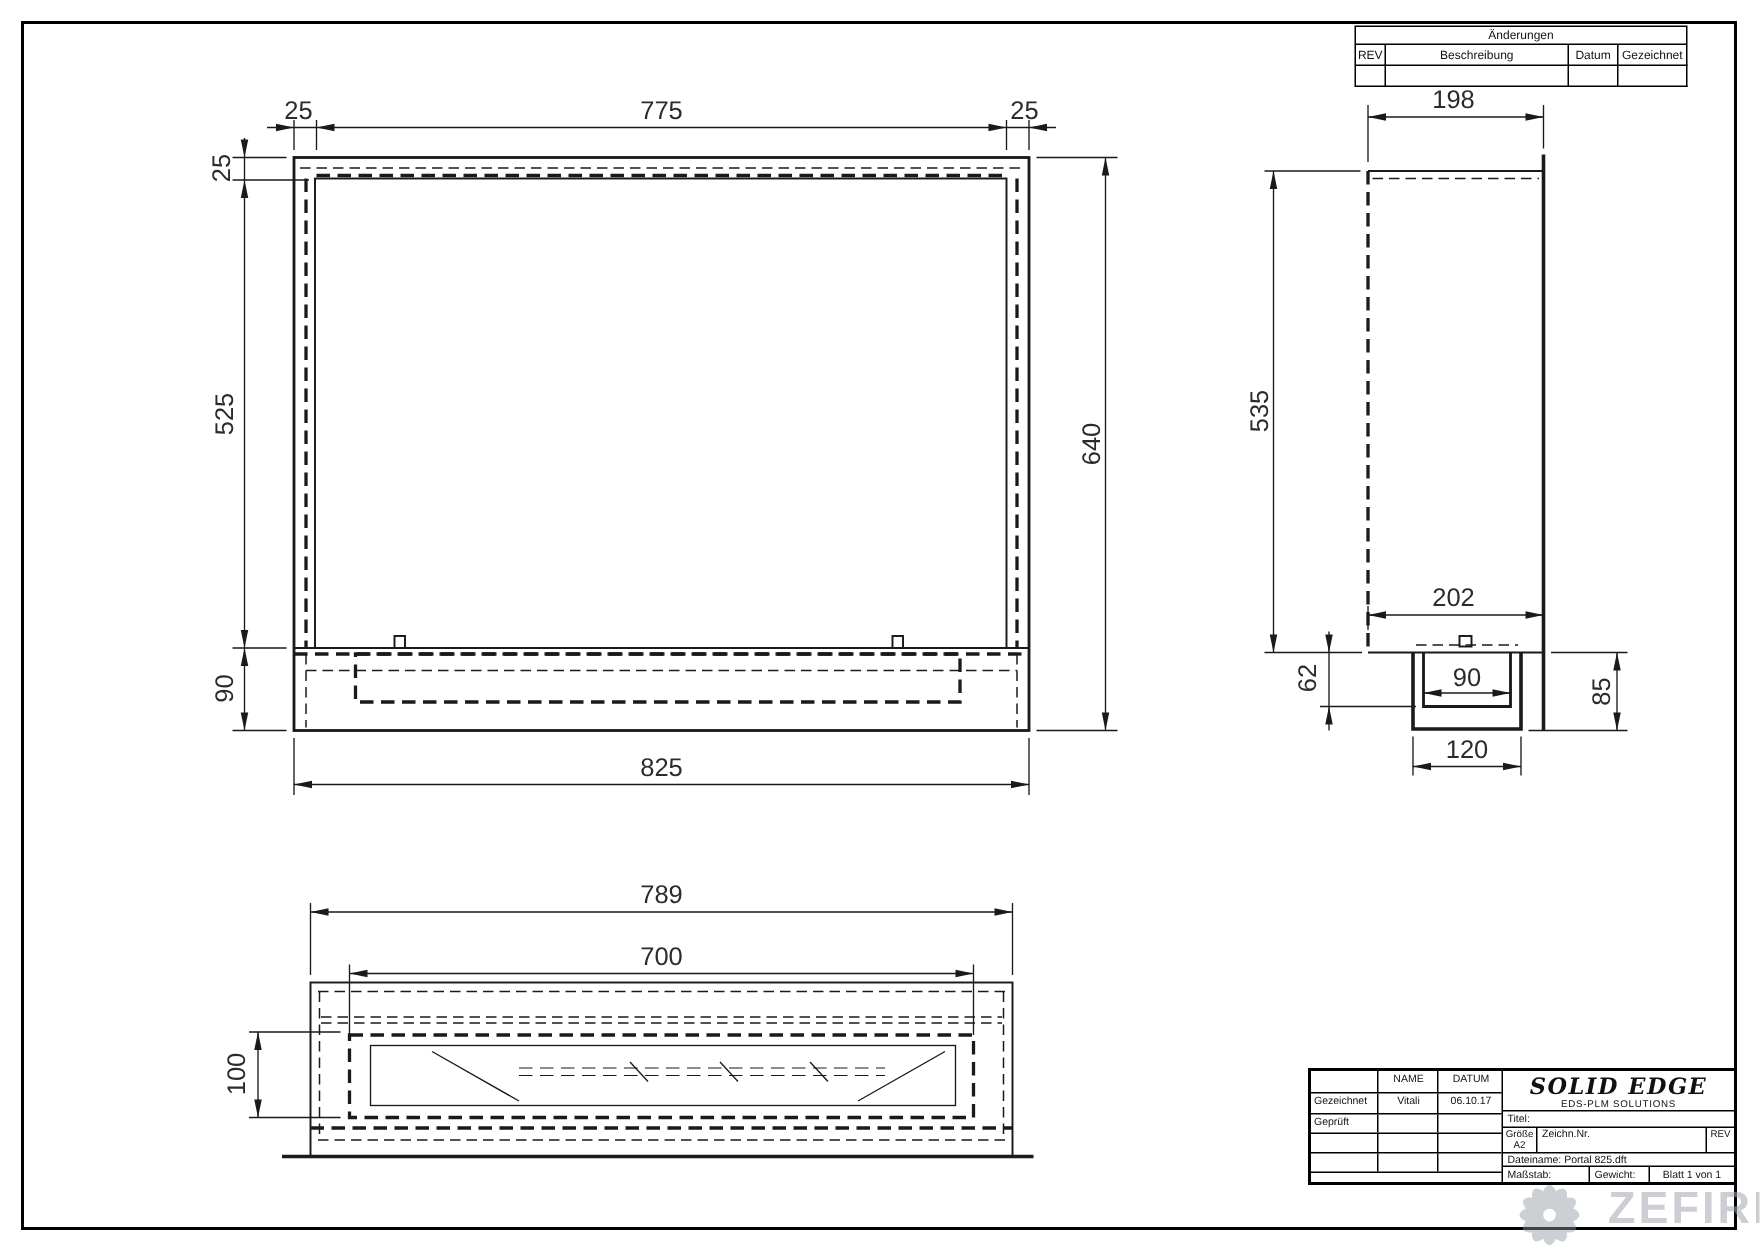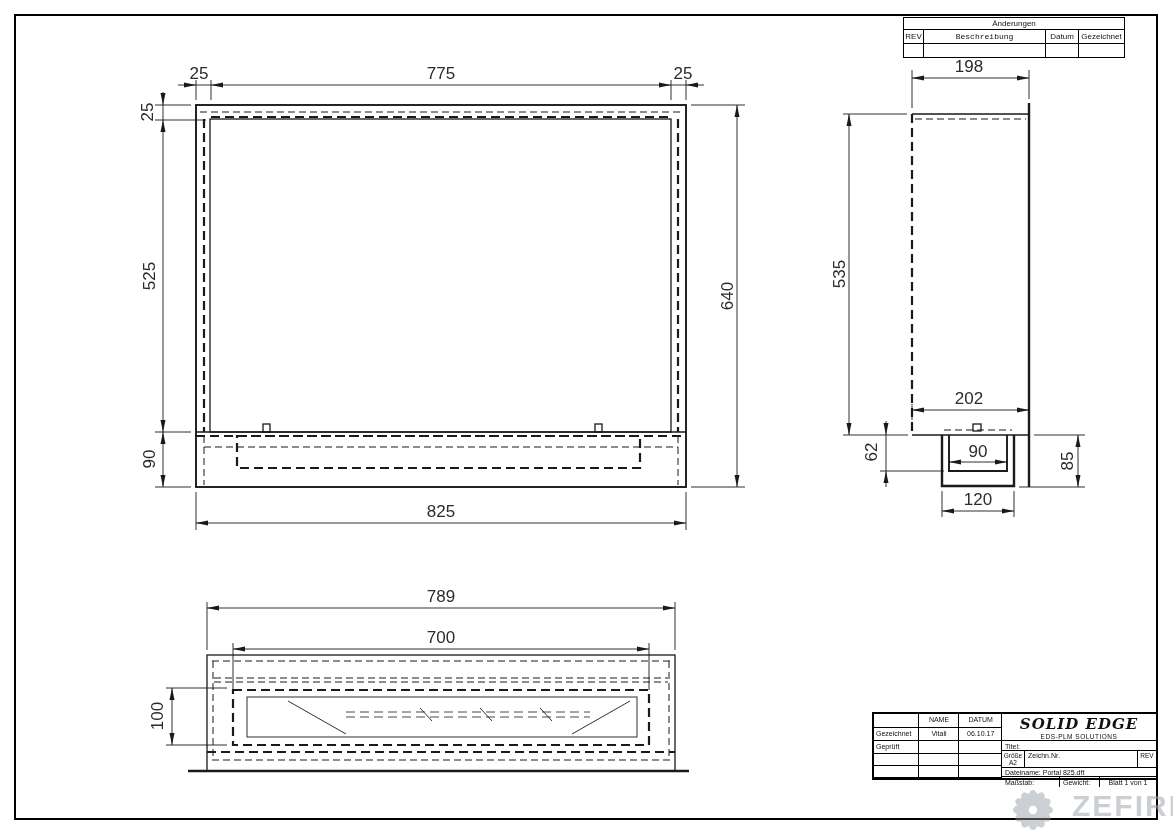--- a/index.html
+++ b/index.html
@@ -17,23 +17,23 @@
   .ext{stroke:#1a1a1a;stroke-width:0.9;fill:none;}
   .dim{stroke:#1a1a1a;stroke-width:0.9;fill:none;}
   .arr{fill:#1a1a1a;stroke:none;}
   .dtxt{font-size:17px;fill:#2b2b2b;}
   
   .revtable{position:absolute;left:903px;top:17px;width:222px;font-size:8px;line-height:1;}
   .rt-title{border:1px solid #000;height:11px;line-height:11px;text-align:center;}
   .rt-row{display:flex;border-left:1px solid #000;}
   .rt-row .c{border-right:1px solid #000;border-bottom:1px solid #000;height:14px;
       line-height:14px;text-align:center;box-sizing:border-box;}
-  .c.w-rev{width:23px;} .c.w-besch{width:141px;font-family:Liberation Mono, monospace;} .c.w-dat{width:38px;} .c.w-gen{width:53px;}
+  .c.w-rev{width:23px;} .c.w-besch{width:141px;} .c.w-dat{width:38px;} .c.w-gen{width:53px;}
   
-  .tblock{position:absolute;left:872px;top:712px;width:286px;height:68px;
+  .tblock{position:absolute;left:872px;top:712px;width:286px;height:78px;
       border:2px solid #000;box-sizing:border-box;display:flex;font-size:7px;line-height:1.1;}
   .tb-left{width:128px;border-right:1px solid #000;box-sizing:border-box;display:flex;flex-direction:column;}
   .tb-lrow{display:flex;border-bottom:1px solid #000;}
   .tb-lrow .lc{box-sizing:border-box;border-right:1px solid #000;padding:2px 1px 1px 2px;overflow:hidden;white-space:nowrap;}
   .lc.l1{width:45px;} .lc.l2{width:41px;text-align:center;} .lc.l3{width:42px;text-align:center;border-right:none;}
   .tb-lblank{flex:1;}
   .tb-right{flex:1;display:flex;flex-direction:column;}
   .tb-brand{height:27px;border-bottom:1px solid #000;text-align:center;padding-top:2px;box-sizing:border-box;}
   .brand-main{font-family:"DejaVu Serif","Liberation Serif",serif;font-style:italic;
       font-weight:bold;font-size:15px;letter-spacing:1px;}

